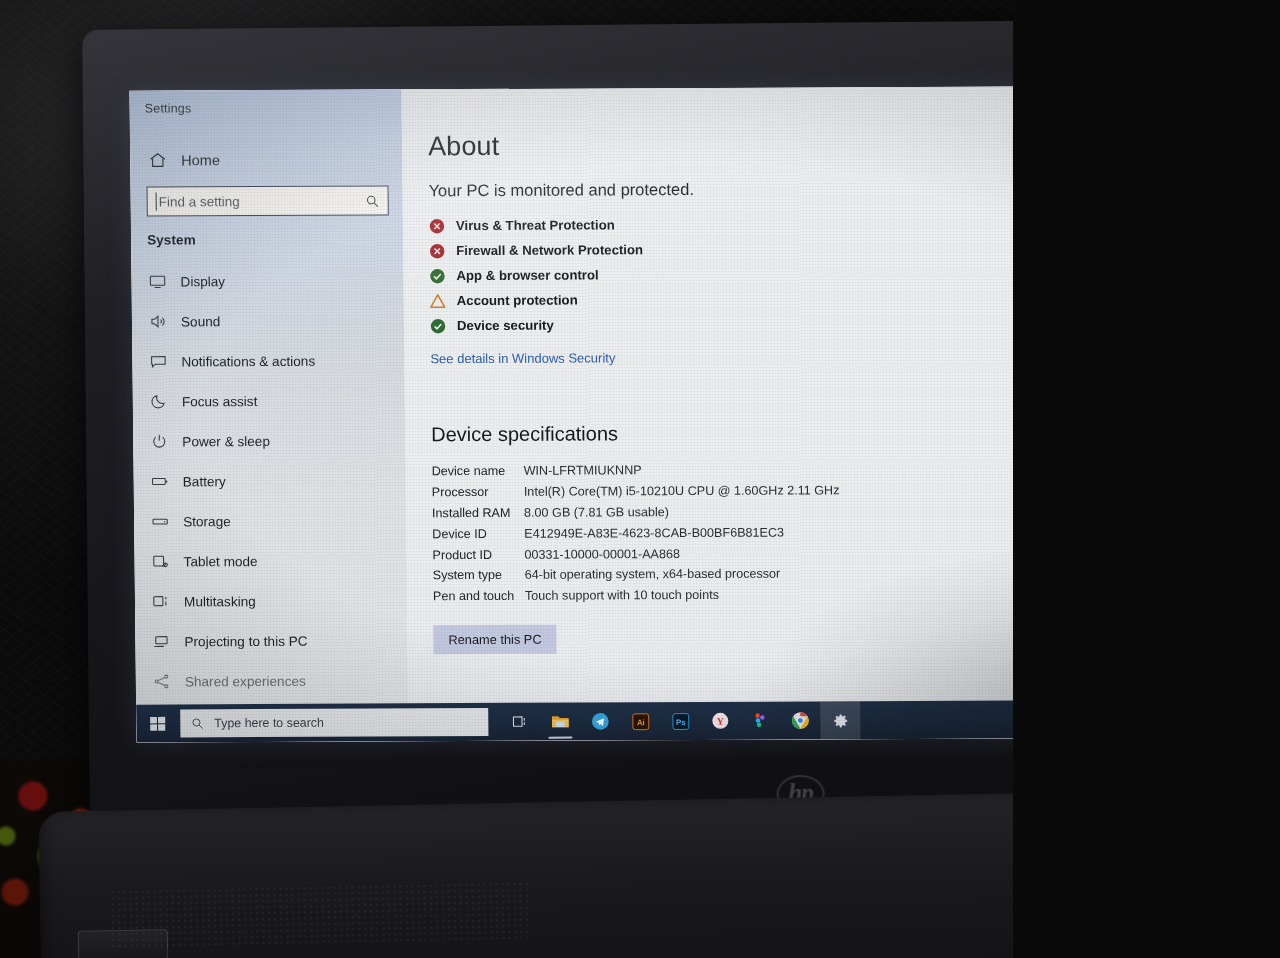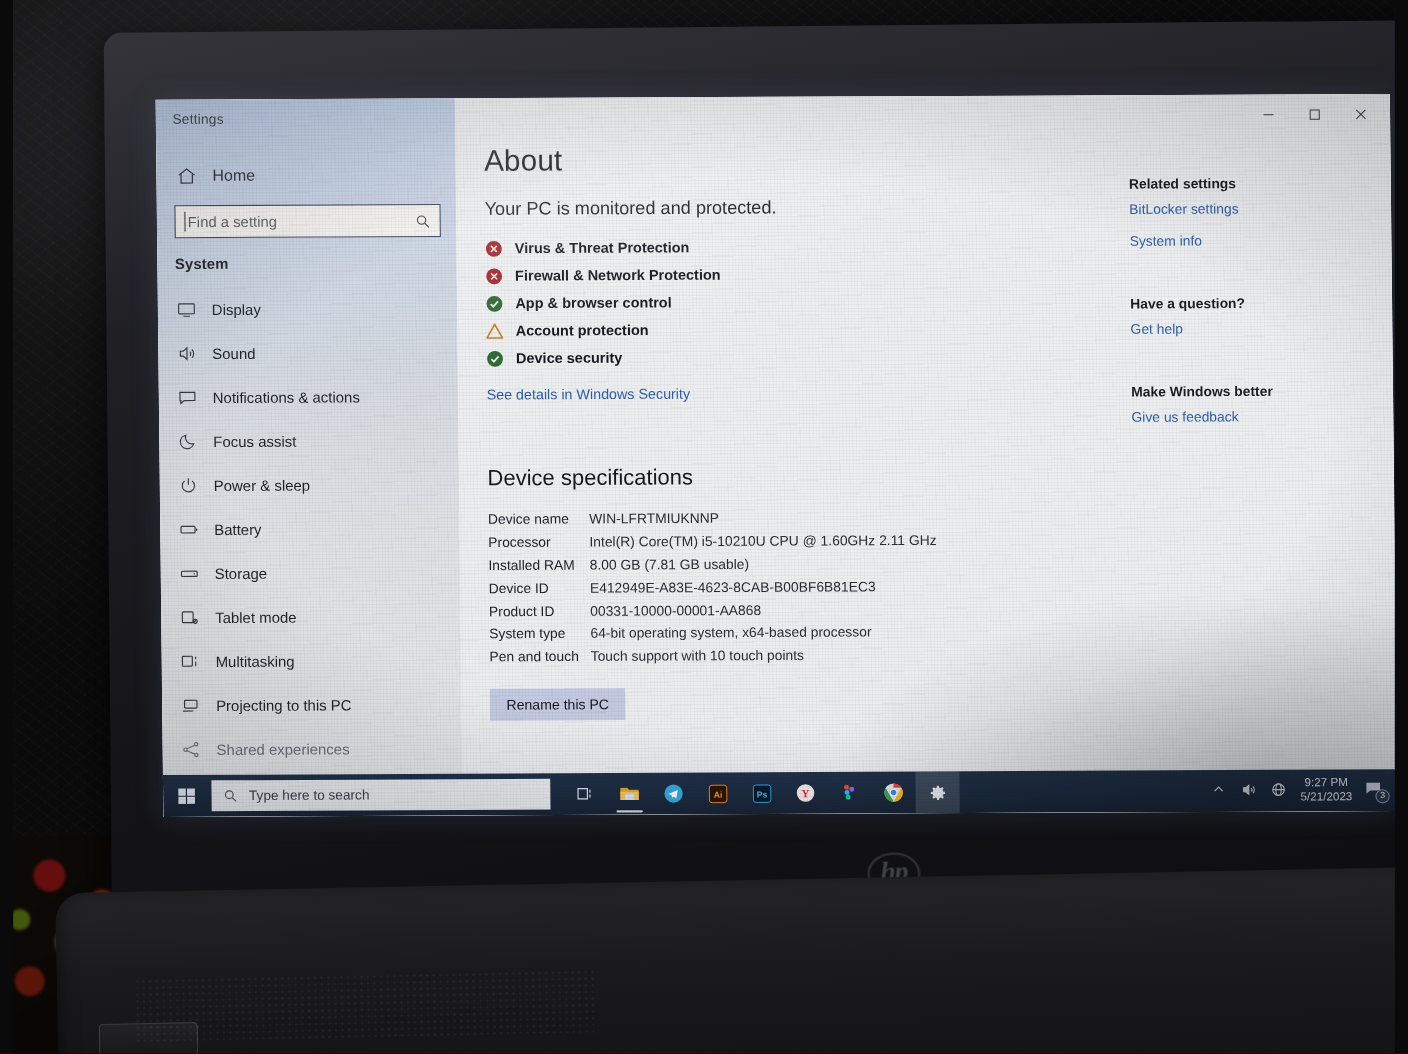--- a/index.html
+++ b/index.html
@@ -5,26 +5,25 @@
   html, body {
     margin: 0; padding: 0;
     width: 1280px; height: 958px;
     overflow: hidden;
     background: #0a0a0b;
     font-family: "Liberation Sans", sans-serif;
   }
 
   #photo {
     position: relative;
-    width: 1256px; height: 958px;
+    width: 1013px; height: 958px;
     background:
       radial-gradient(ellipse 70% 50% at 18% 12%, #2a2a2c 0%, #141415 45%, #0b0b0c 100%),
       linear-gradient(160deg, #1d1d1f 0%, #0d0d0e 60%, #070708 100%);
     overflow: hidden;
-    margin-left: 12px;
   }
 
   
   .bg-texture {
     position: absolute; inset: 0;
     background-image:
       repeating-linear-gradient(38deg, rgba(255,255,255,0.022) 0px, rgba(255,255,255,0.022) 1px, transparent 1px, transparent 9px),
       repeating-linear-gradient(-38deg, rgba(255,255,255,0.018) 0px, rgba(255,255,255,0.018) 1px, transparent 1px, transparent 11px);
     opacity: .9;
     pointer-events: none;

